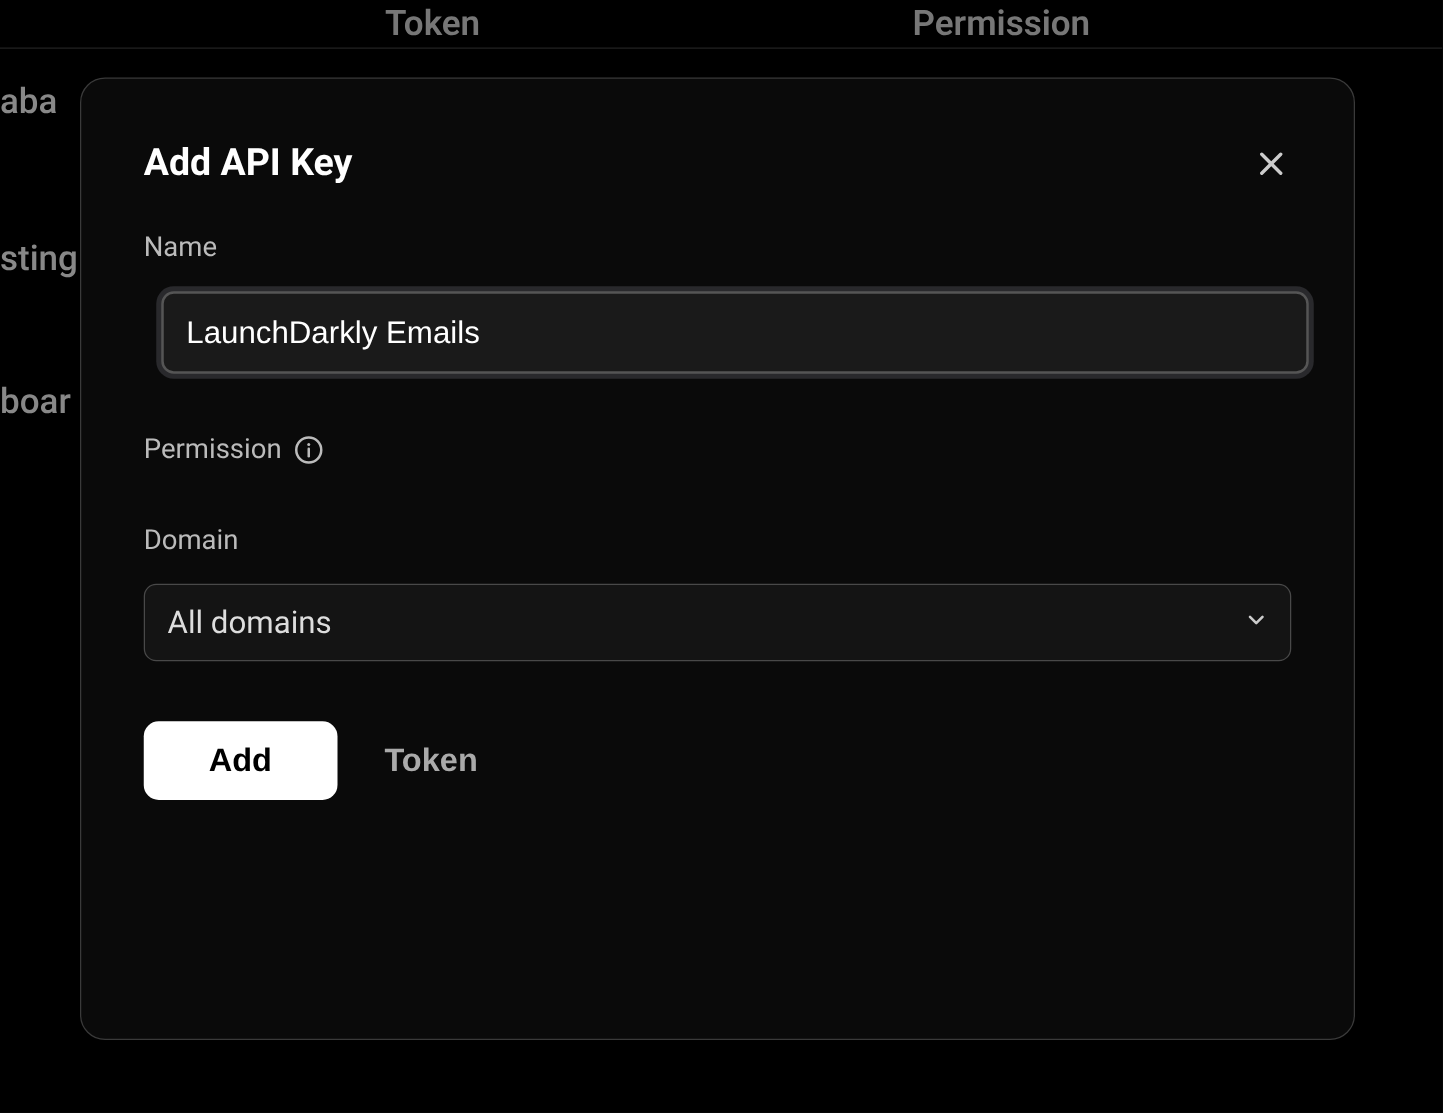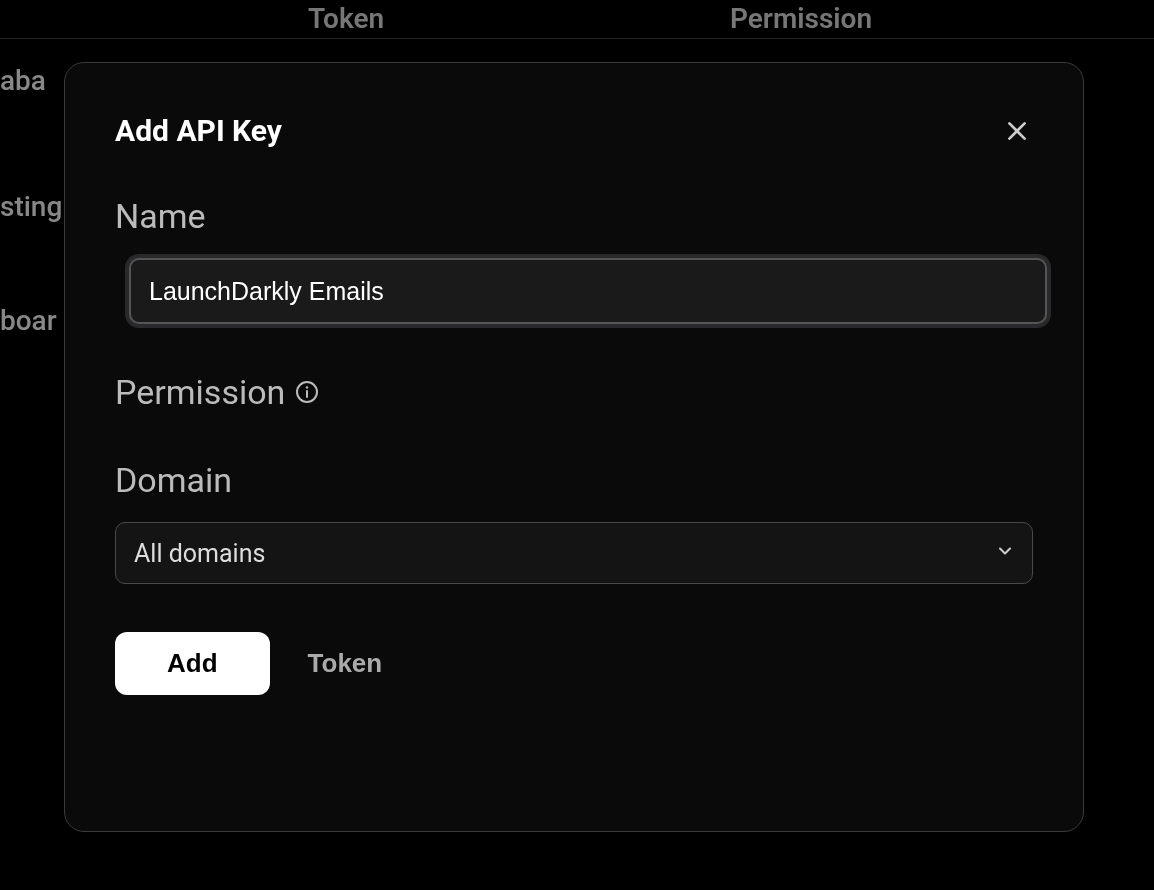--- a/index.html
+++ b/index.html
@@ -37,21 +37,21 @@
       height: 770px;
       background: #0a0a0a;
       border: 1px solid #3a3a3a;
       border-radius: 20px;
       padding: 50px;
     }
     .modal-header {
       display: flex;
       justify-content: space-between;
       align-items: center;
-      margin-bottom: 48px;
+      margin-bottom: 38px;
     }
     .modal-title {
       color: #fff;
       font-size: 30px;
       font-weight: 700;
     }
     .close-btn {
       width: 32px;
       height: 32px;
       background: transparent;
@@ -60,21 +60,21 @@
       display: flex;
       align-items: center;
       justify-content: center;
       color: #ccc;
     }
     .form-group {
       margin-bottom: 48px;
     }
     .form-label {
       color: #bbb;
-      font-size: 34px;
+      font-size: 22px;
       font-weight: 400;
       display: flex;
       align-items: center;
       gap: 10px;
       margin-bottom: 22px;
     }
     .info-icon {
       display: inline-flex;
       align-items: center;
       justify-content: center;

